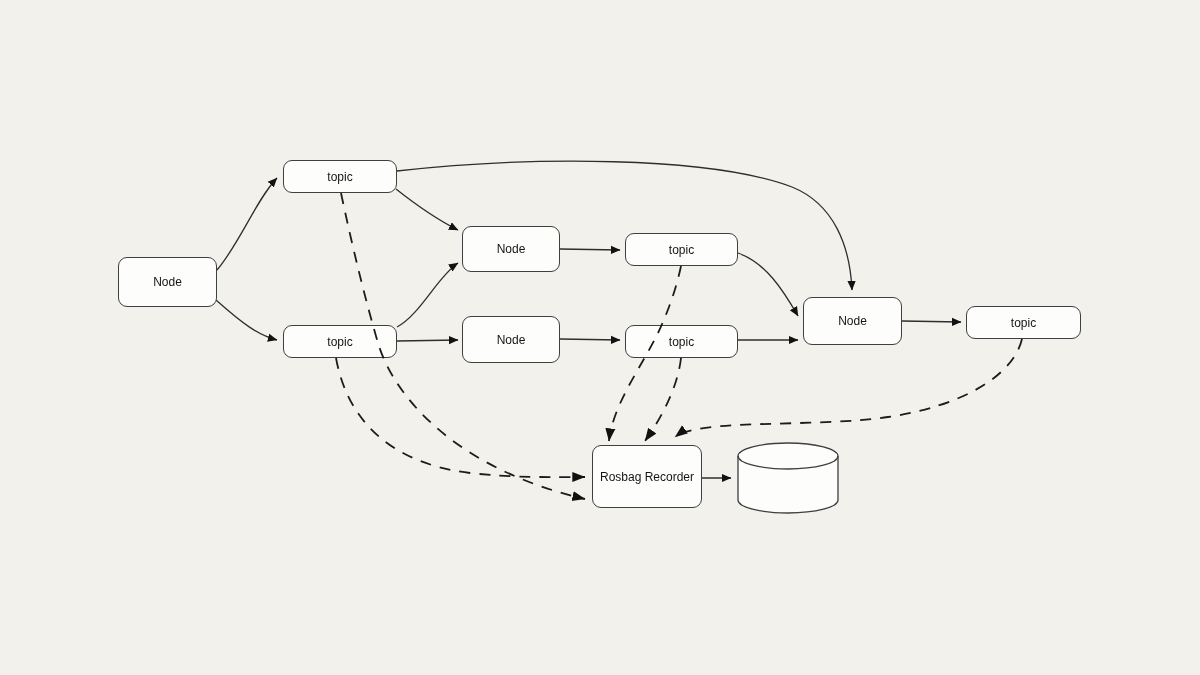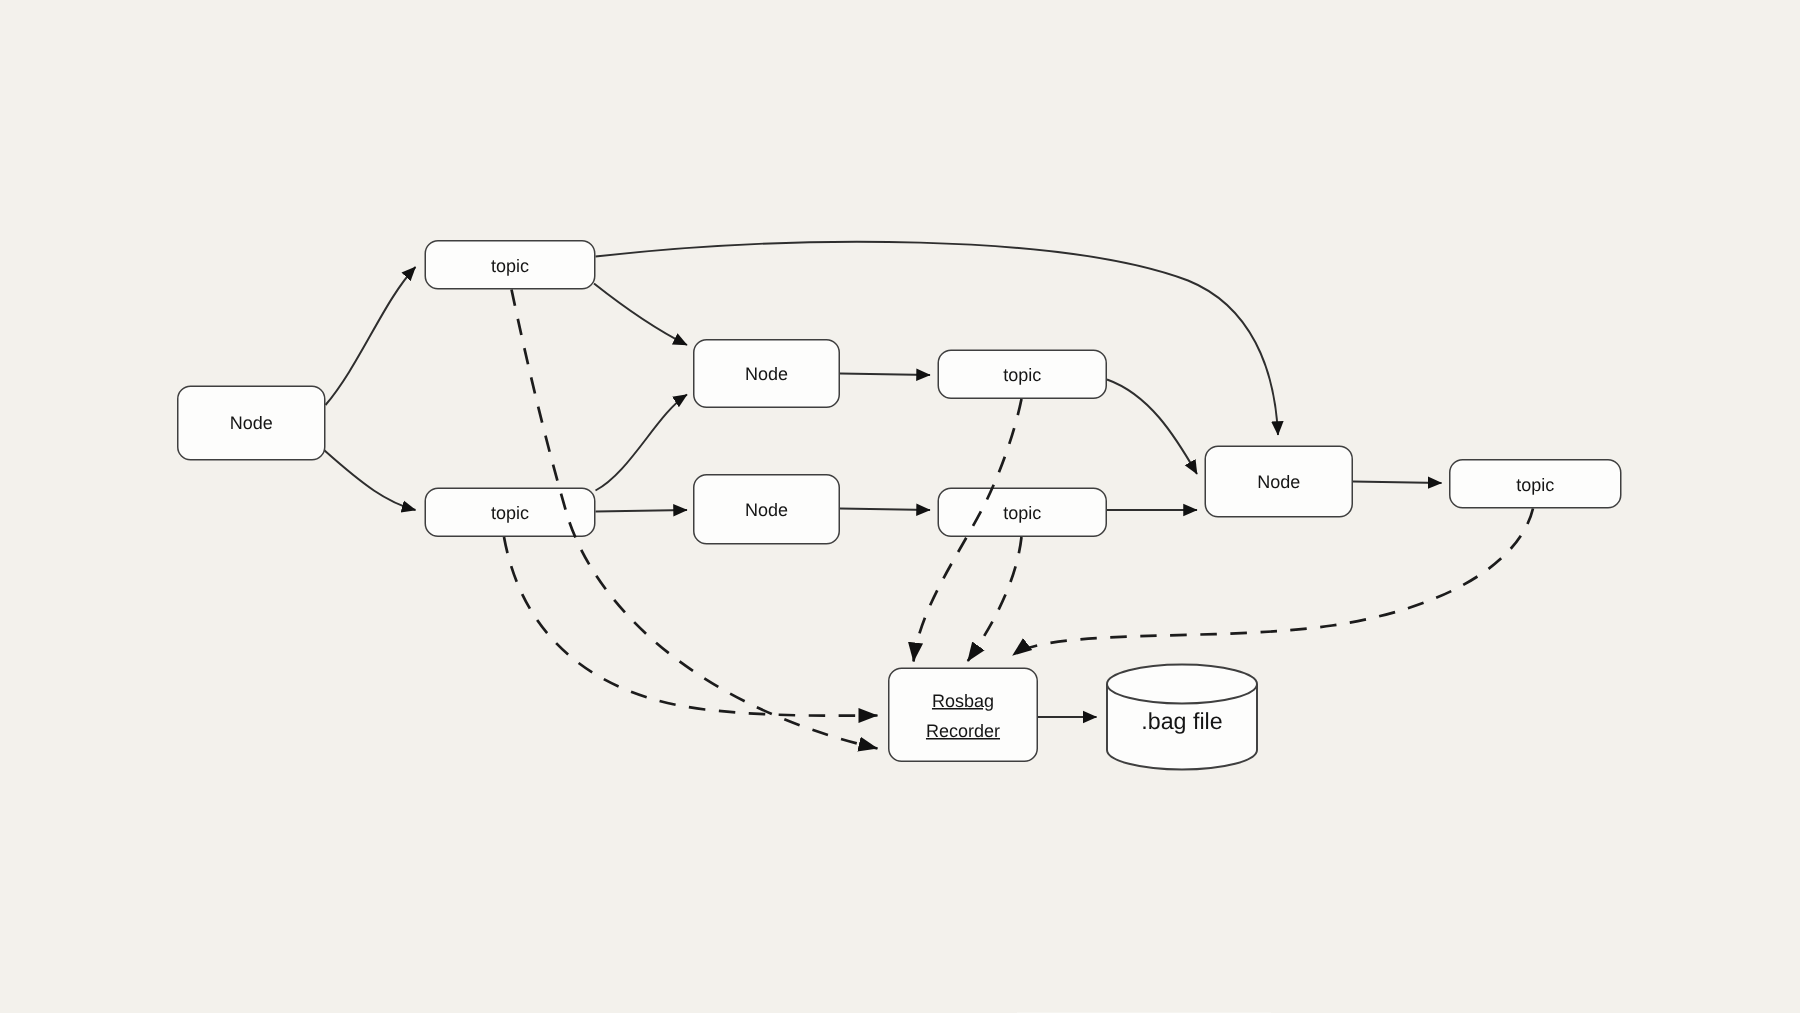--- a/index.html
+++ b/index.html
@@ -75,22 +75,21 @@
   <div class="nodes">
       <div class="box" style="left: 118px; top: 257px; width: 99px; height: 50px; background: rgb(253, 253, 252); border-color: rgb(63, 63, 63);">Node</div>
       <div class="box" style="left: 283px; top: 160px; width: 114px; height: 33px; background: rgb(253, 253, 252); border-color: rgb(63, 63, 63);">topic</div>
       <div class="box" style="left: 283px; top: 325px; width: 114px; height: 33px; background: rgb(253, 253, 252); border-color: rgb(63, 63, 63);">topic</div>
       <div class="box" style="left: 462px; top: 226px; width: 98px; height: 46px; background: rgb(253, 253, 252); border-color: rgb(63, 63, 63);">Node</div>
       <div class="box" style="left: 462px; top: 316px; width: 98px; height: 47px; background: rgb(253, 253, 252); border-color: rgb(63, 63, 63);">Node</div>
       <div class="box" style="left: 625px; top: 233px; width: 113px; height: 33px; background: rgb(253, 253, 252); border-color: rgb(63, 63, 63);">topic</div>
       <div class="box" style="left: 625px; top: 325px; width: 113px; height: 33px; background: rgb(253, 253, 252); border-color: rgb(63, 63, 63);">topic</div>
       <div class="box" style="left: 803px; top: 297px; width: 99px; height: 48px; background: rgb(253, 253, 252); border-color: rgb(63, 63, 63);">Node</div>
       <div class="box" style="left: 966px; top: 306px; width: 115px; height: 33px; background: rgb(253, 253, 252); border-color: rgb(63, 63, 63);">topic</div>
-      <div class="box" style="left: 592px; top: 445px; width: 100px; height: 63px; background: rgb(253, 253, 252); border-color: rgb(63, 63, 63); text-decoration: underline;">Rosbag Recorder</div>
-      <div class="label-only" style="left: 738px; top: 455px; width: 100px; height: 54px;">.bag file</div>
+      <div class="box" style="left: 592px; top: 445px; width: 110px; height: 63px; background: rgb(253, 253, 252); border-color: rgb(63, 63, 63);">Rosbag Recorder</div>
     </div>
 
   <svg id="edges-over" class="edge-layer">
     <g class="edges">
         <path d="M 336 358 C 348 424 395 464 470 473 C 515 478 553 477 585 477" class="edge-dashed" stroke="#1c1c1c" marker-end="url(#arrow-dashed)"></path>
         <path d="M 341 193 C 353 250 366 302 378 343 C 395 400 460 470 585 499" class="edge-dashed" stroke="#1c1c1c" marker-end="url(#arrow-dashed)"></path>
         <path d="M 681 266 C 676 290 667 314 658 333 C 642 366 613 404 609 441" class="edge-dashed" stroke="#1c1c1c" marker-end="url(#arrow-dashed)"></path>
         <path d="M 681 358 C 678 385 664 414 645 441" class="edge-dashed" stroke="#1c1c1c" marker-end="url(#arrow-dashed)"></path>
         <path d="M 1022 339 C 1013 376 962 406 888 417 C 815 428 700 418 675 437" class="edge-dashed" stroke="#1c1c1c" marker-end="url(#arrow-dashed)"></path>
       </g>

